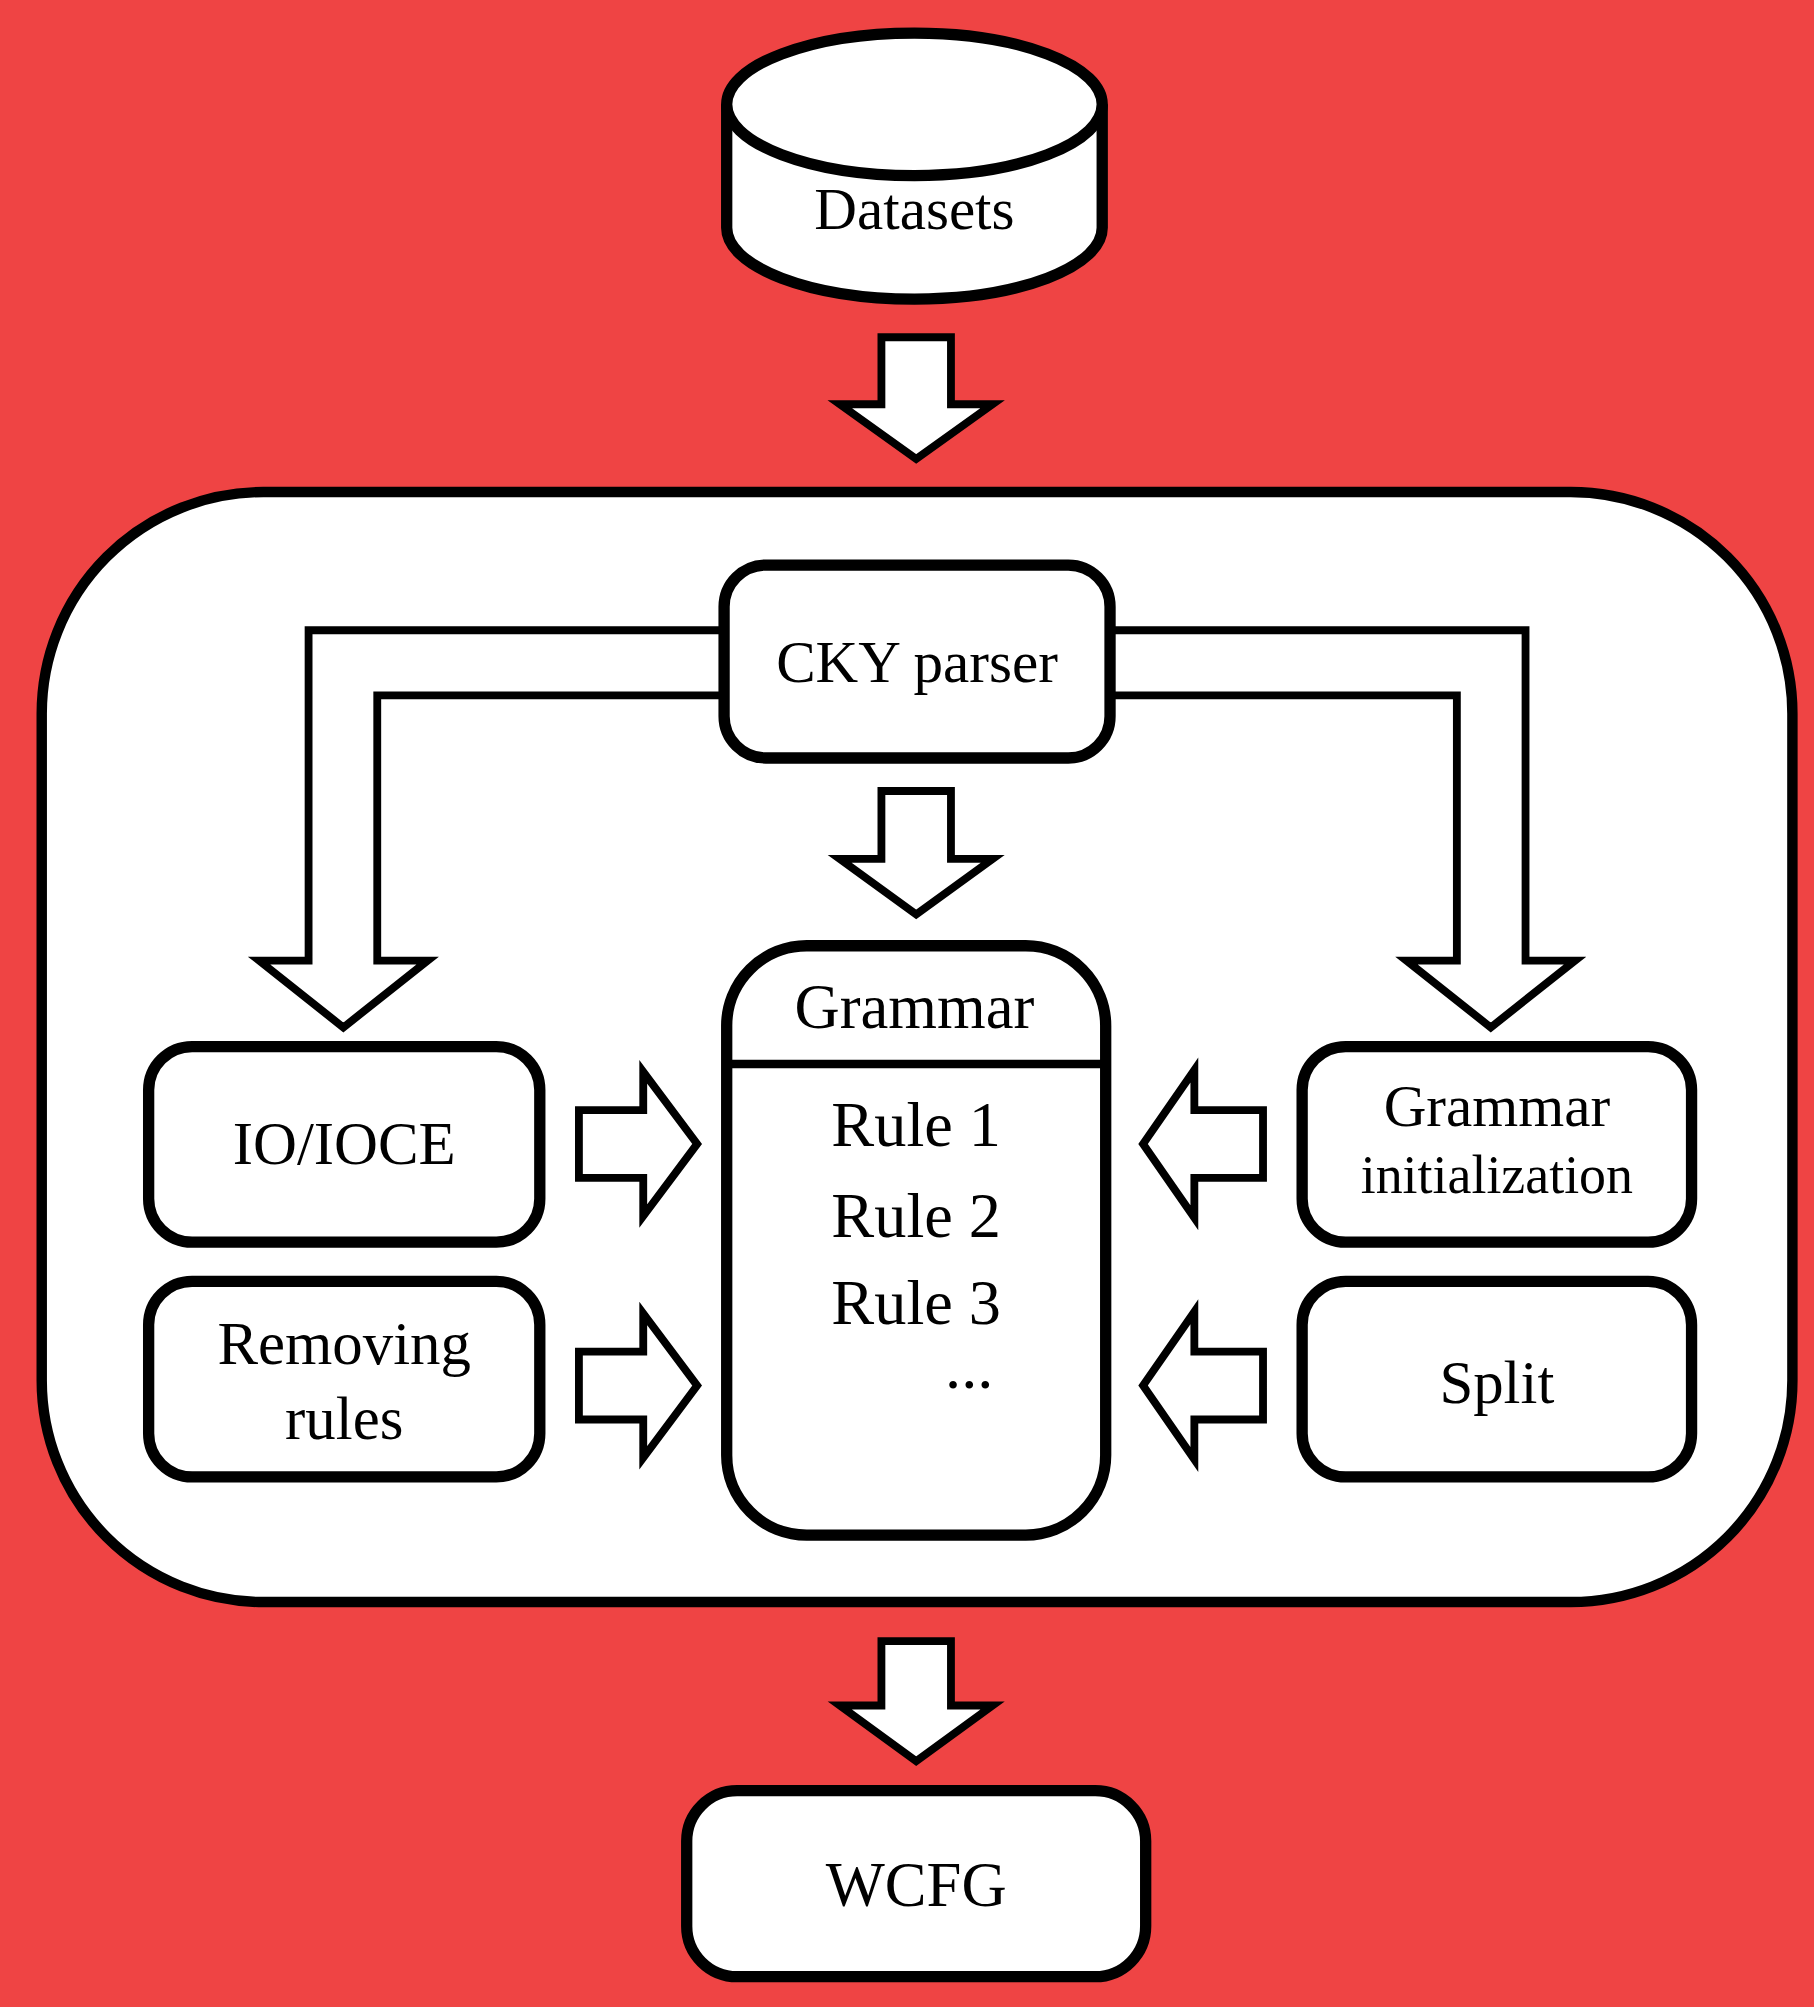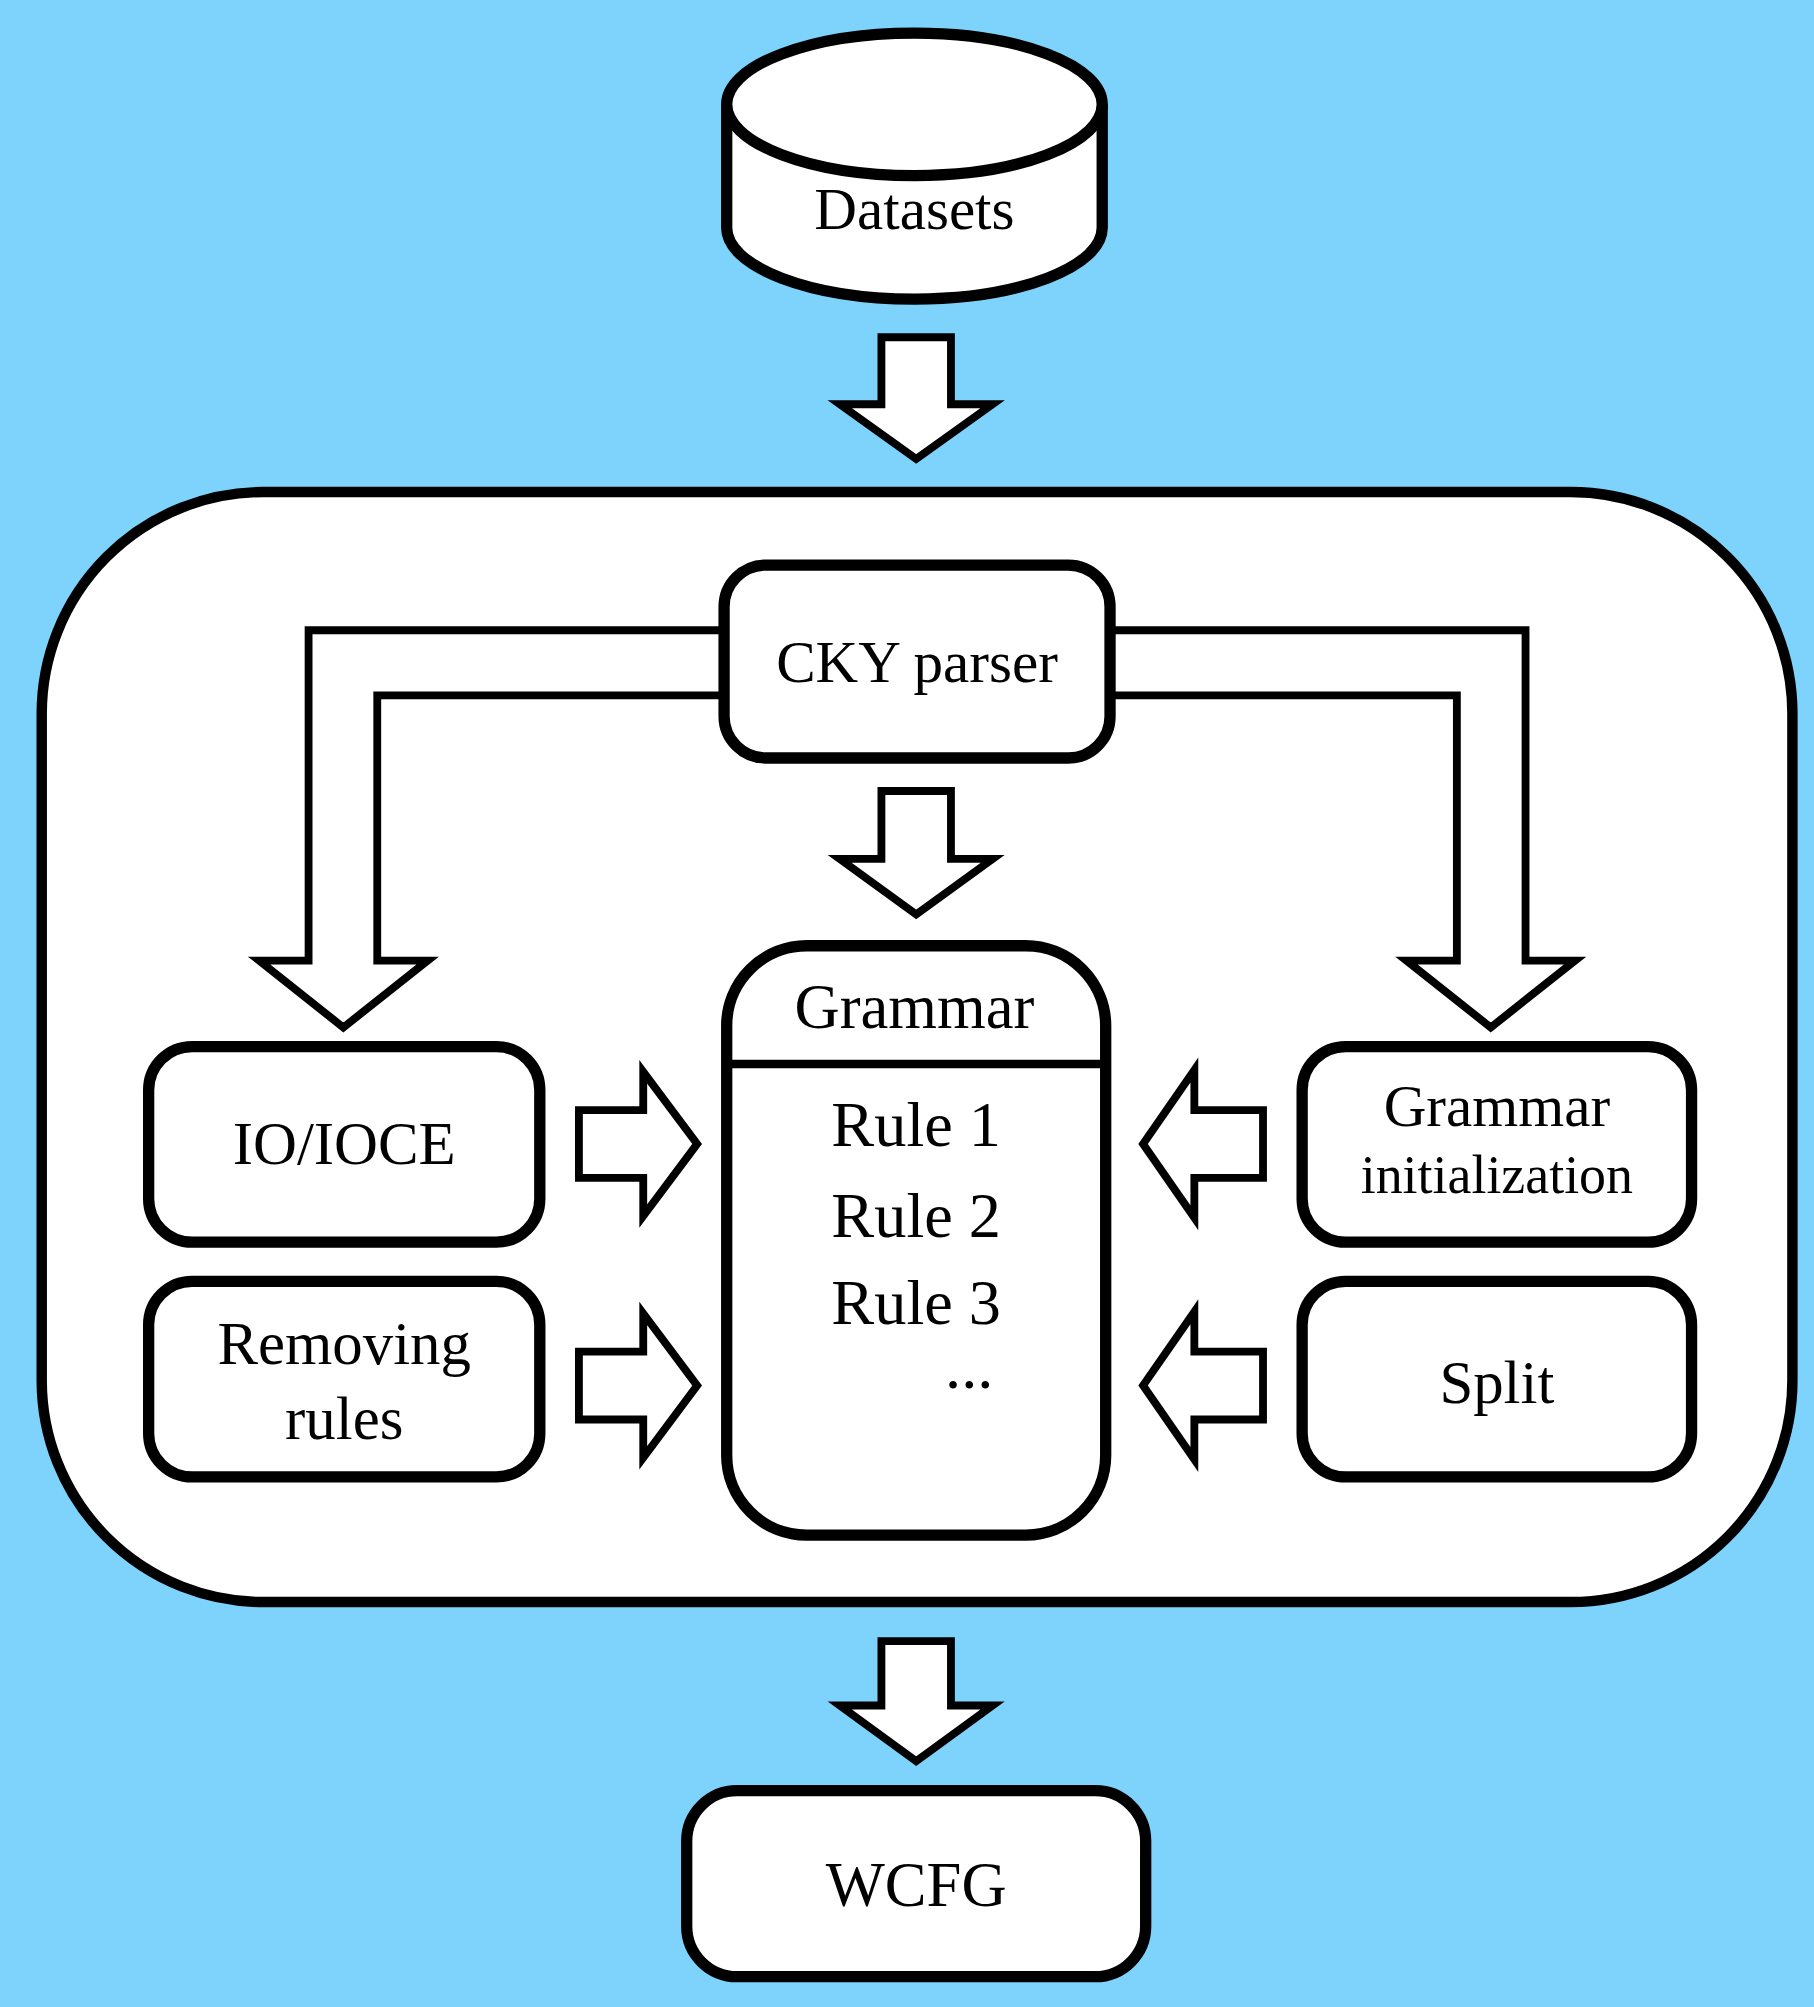--- a/index.html
+++ b/index.html
@@ -4,21 +4,21 @@
 <style>
   html, body {
     margin: 0;
     padding: 0;
     background: #ffffff;
   }
   .stage {
     position: relative;
     width: 1815px;
     height: 2008px;
-    background: #7dd3fc;
+    background: #ef4444;
     overflow: hidden;
   }
   svg { display: block; }
   .shape {
     fill: #ffffff;
     stroke: #000000;
     stroke-width: 13;
   }
   .container-shape {
     fill: #ffffff;

